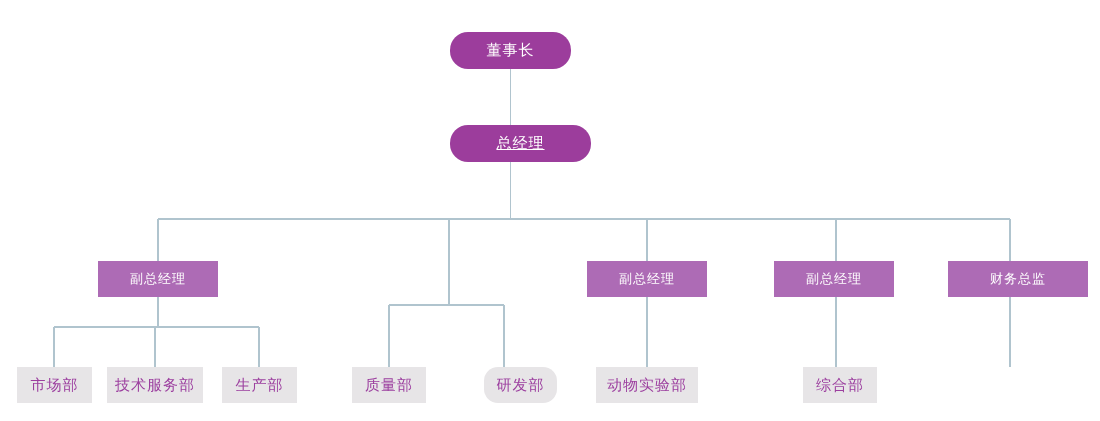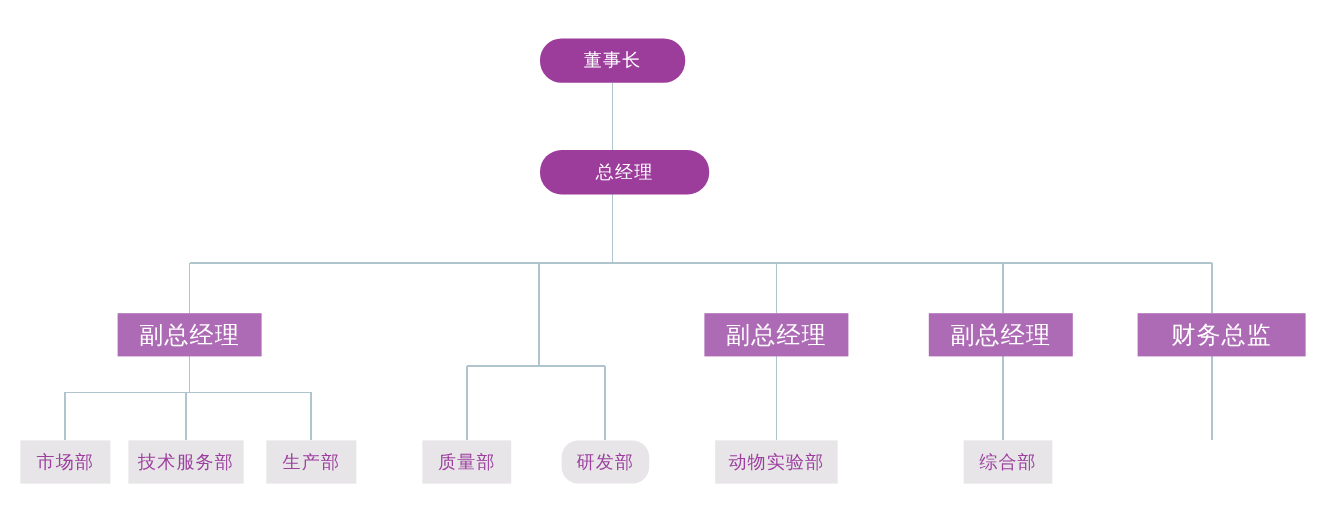--- a/index.html
+++ b/index.html
@@ -47,21 +47,21 @@
   }
   .node.exec {
     background: var(--exec-fill);
     color: var(--node-text);
     font-size: 15px;
     border-radius: 18px;
   }
   .node.manager {
     background: var(--manager-fill);
     color: var(--node-text);
-    font-size: 20px;
+    font-size: 13px;
     font-family: Liberation Mono, monospace;
   }
   .node.dept {
     background: var(--dept-fill);
     color: var(--dept-text);
     font-size: 15px;
   }
 </style>
 </head>
 <body>
@@ -95,28 +95,28 @@
 
     <line x1="836" y1="219" x2="836" y2="261"></line>
     <line x1="836" y1="297" x2="836" y2="367"></line>
 
     <line x1="1010" y1="219" x2="1010" y2="261"></line>
     <line x1="1010" y1="297" x2="1010" y2="367"></line>
   </svg>
 
   <div class="node exec" style="left:450px; top:32px; width:121px; height:37px;">董事长</div>
 
-  <div class="node exec" style="left:450px; top:125px; width:141px; height:37px;">总经理</div>
+  <div class="node exec" style="left:450px; top:125px; width:141px; height:37px;text-decoration:underline;">总经理</div>
 
   <div class="node manager" style="left:98px; top:261px; width:120px; height:36px;">副总经理</div>
   <div class="node manager" style="left:587px; top:261px; width:120px; height:36px;">副总经理</div>
   <div class="node manager" style="left:774px; top:261px; width:120px; height:36px;">副总经理</div>
   <div class="node manager" style="left:948px; top:261px; width:140px; height:36px;">财务总监</div>
 
   <div class="node dept" style="left:17px; top:367px; width:75px; height:36px;">市场部</div>
   <div class="node dept" style="left:222px; top:367px; width:75px; height:36px;">生产部</div>
   <div class="node dept" style="left:107px; top:367px; width:96px; height:36px;">技术服务部</div>
   <div class="node dept" style="left:352px; top:367px; width:74px; height:36px;">质量部</div>
-  <div class="node dept" style="left:468px; top:367px; width:73px; height:36px;border-radius:14px;">研发部</div>
+  <div class="node dept" style="left:484px; top:367px; width:73px; height:36px;border-radius:14px;">研发部</div>
   <div class="node dept" style="left:596px; top:367px; width:102px; height:36px;">动物实验部</div>
   <div class="node dept" style="left:803px; top:367px; width:74px; height:36px;">综合部</div>
 
 </div>
 
 </body></html>

